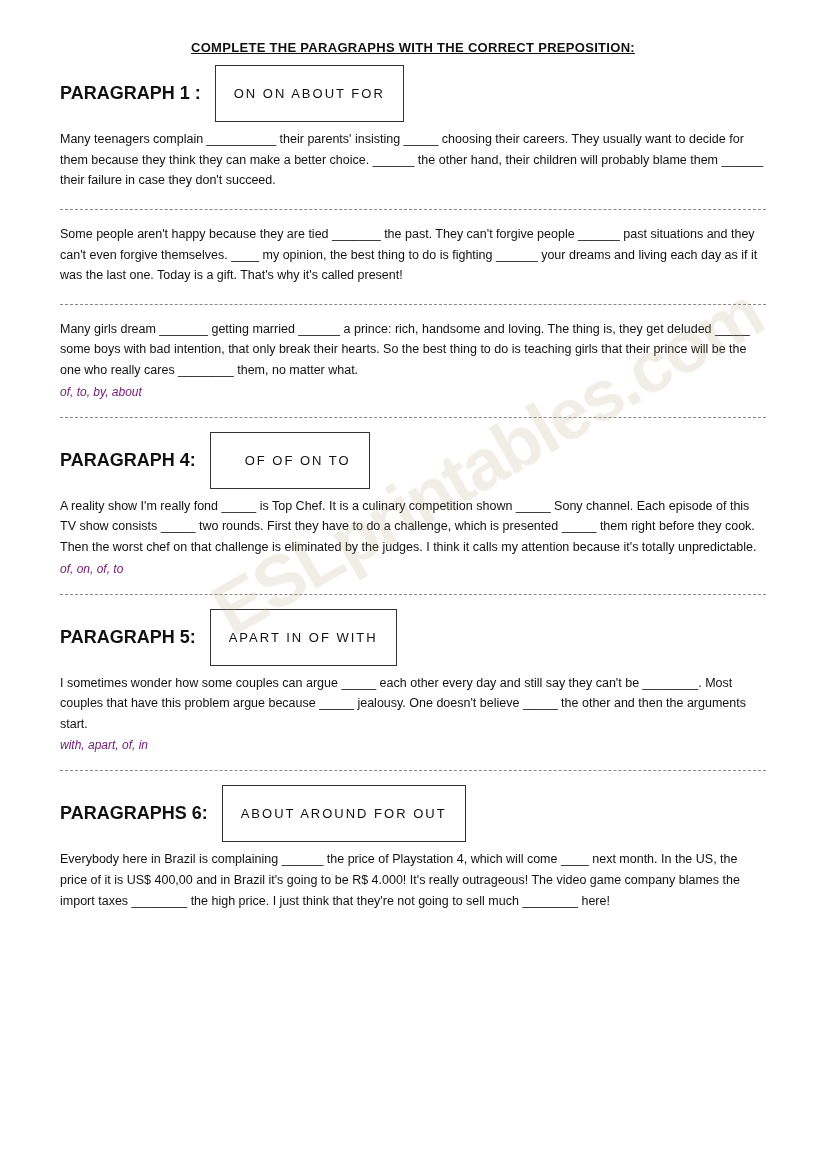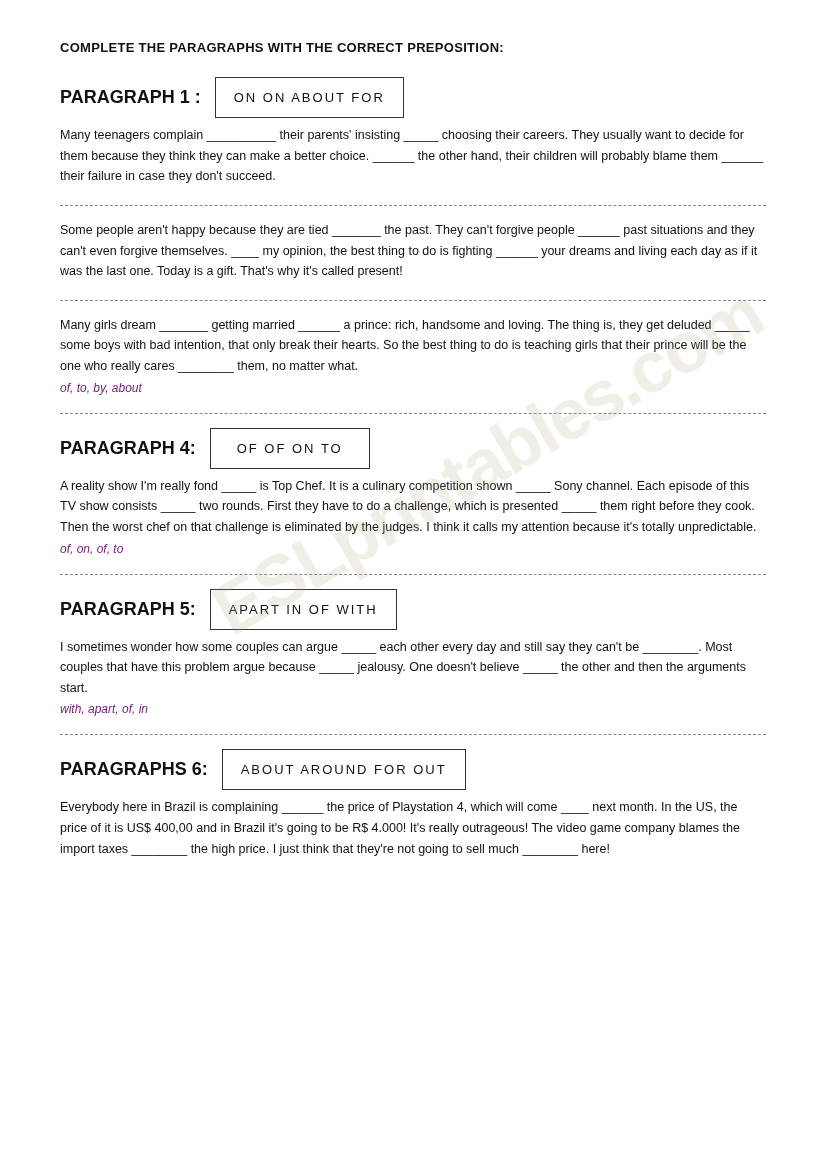--- a/index.html
+++ b/index.html
@@ -6,48 +6,50 @@
     body {
       background: #fff;
       font-family: Arial, sans-serif;
       font-size: 13px;
       color: #111;
       width: 826px;
       min-height: 1169px;
       padding: 40px 60px;
     }
     .page-title {
+      text-align: center;
       font-weight: bold;
       font-size: 13px;
-      margin-bottom: 22px;
+      margin-bottom: 10px;
       letter-spacing: 0.3px;
+      text-decoration: underline;
     }
     .paragraph-block {
       margin-bottom: 18px;
     }
     .paragraph-header {
       display: flex;
       align-items: center;
       gap: 14px;
       margin-bottom: 7px;
     }
     .paragraph-label {
       font-weight: bold;
       font-size: 18px;
       white-space: nowrap;
     }
     .word-box {
       border: 1px solid #333;
-      padding: 12px 18px;
+      padding: 20px 18px;
       font-size: 13px;
       font-weight: normal;
       letter-spacing: 2px;
       display: inline-block;
       min-width: 160px;
-      text-align: center;
+      text-align: right;
     }
     .paragraph-text {
       font-size: 12.5px;
       line-height: 1.65;
       margin-bottom: 4px;
     }
     .answer-line {
       font-size: 12px;
       color: #701a75;
       margin-top: 2px;

